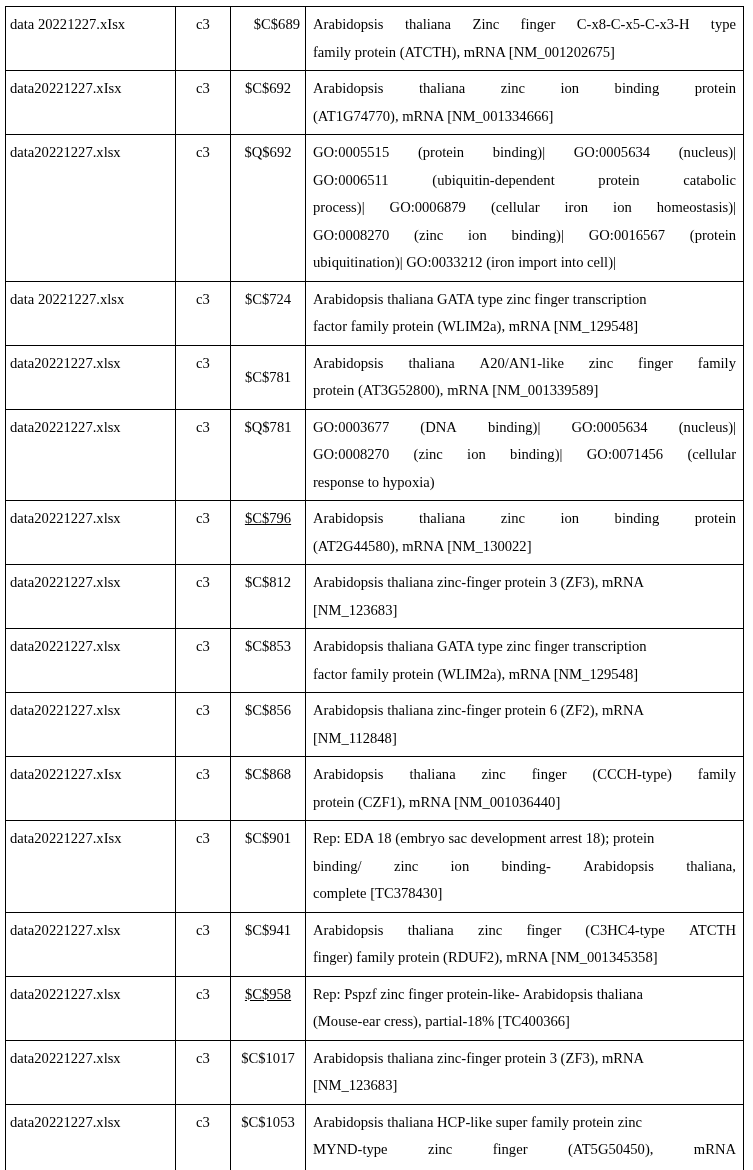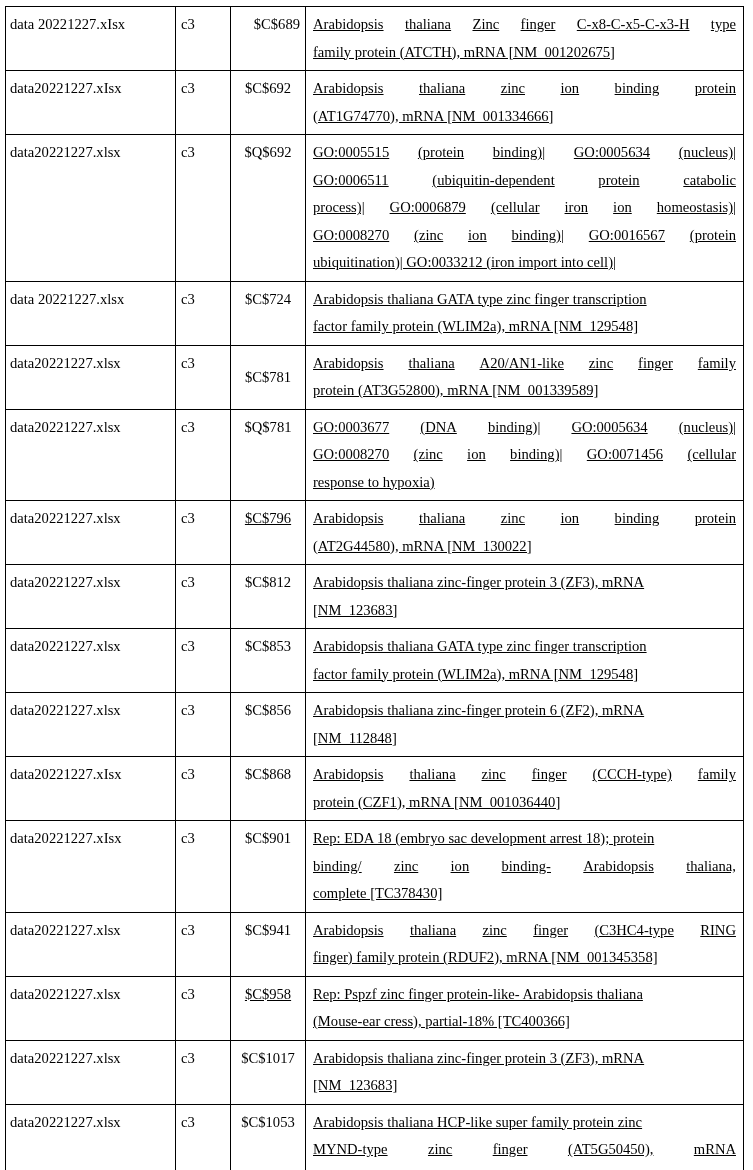--- a/index.html
+++ b/index.html
@@ -42,32 +42,31 @@
   }
   .cell-inner {
     padding: 4px 5px 4px 5px;
   }
   .col-file .cell-inner {
     text-align: left;
     white-space: nowrap;
     padding-left: 4px;
   }
   .col-sheet .cell-inner {
-    text-align: left;
+    text-align: center;
   }
   .col-cell .cell-inner {
     text-align: center;
   }
   .col-desc .cell-inner {
     text-align: justify;
     text-justify: inter-word;
     padding-left: 7px;
     padding-right: 7px;
     hyphens: none;
-    text-decoration: underline;
   }
   
   .jline {
     display: flex;
     justify-content: space-between;
     height: 27.5px;
     align-items: center;
     white-space: nowrap;
   }
   .lline {
@@ -467,21 +466,21 @@
             </div>
           </td>
           <td class="col-desc">
             <div class="cell-inner">
               <div class="jline">
                 <span>Arabidopsis</span>
                 <span>thaliana</span>
                 <span>zinc</span>
                 <span>finger</span>
                 <span>(C3HC4-type</span>
-                <span>RING</span>
+                <span>ATCTH</span>
               </div>
               <div class="lline">finger) family protein (RDUF2), mRNA [NM_001345358]</div>
             </div>
           </td>
         </tr>
         <tr>
           <td class="col-file">
             <div class="cell-inner">
               <span class="lline">data20221227.xlsx</span>
             </div>

